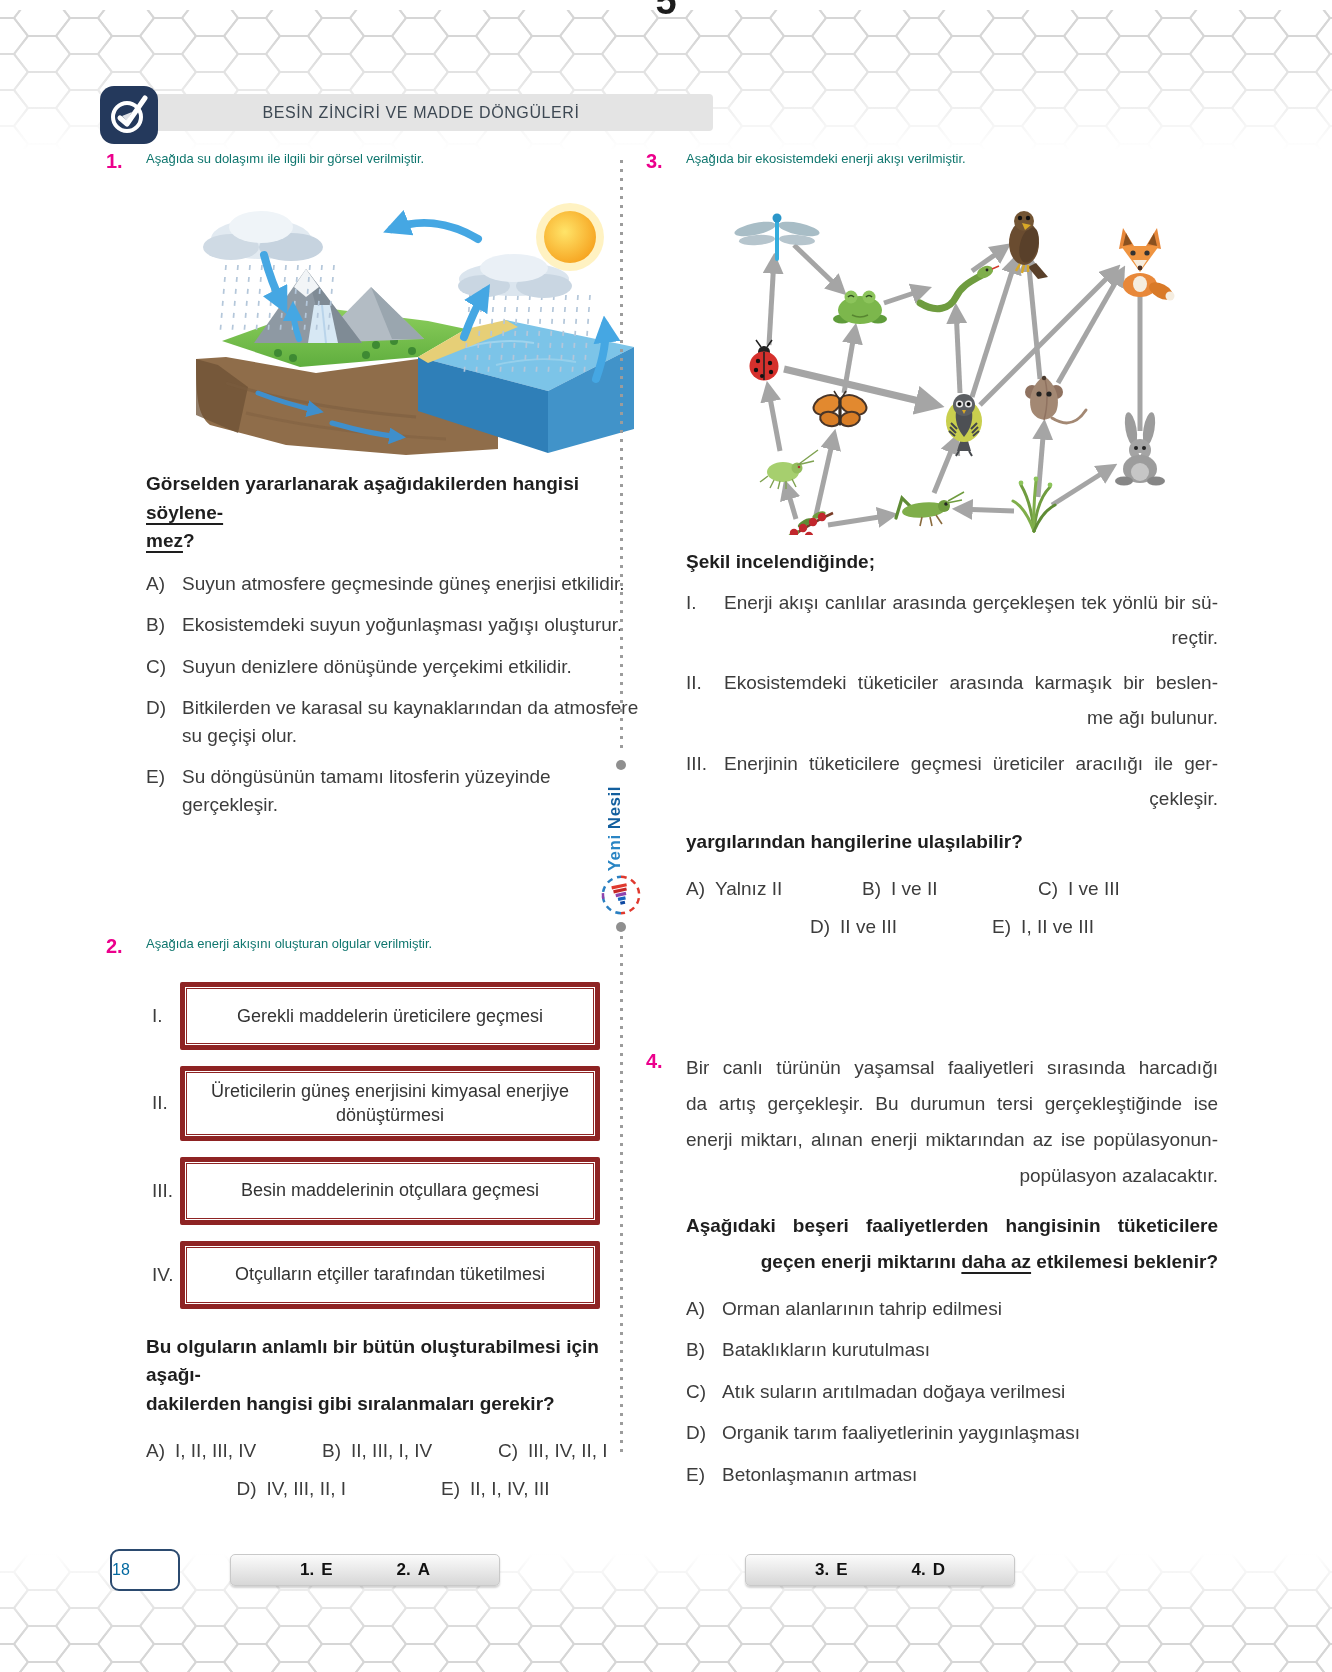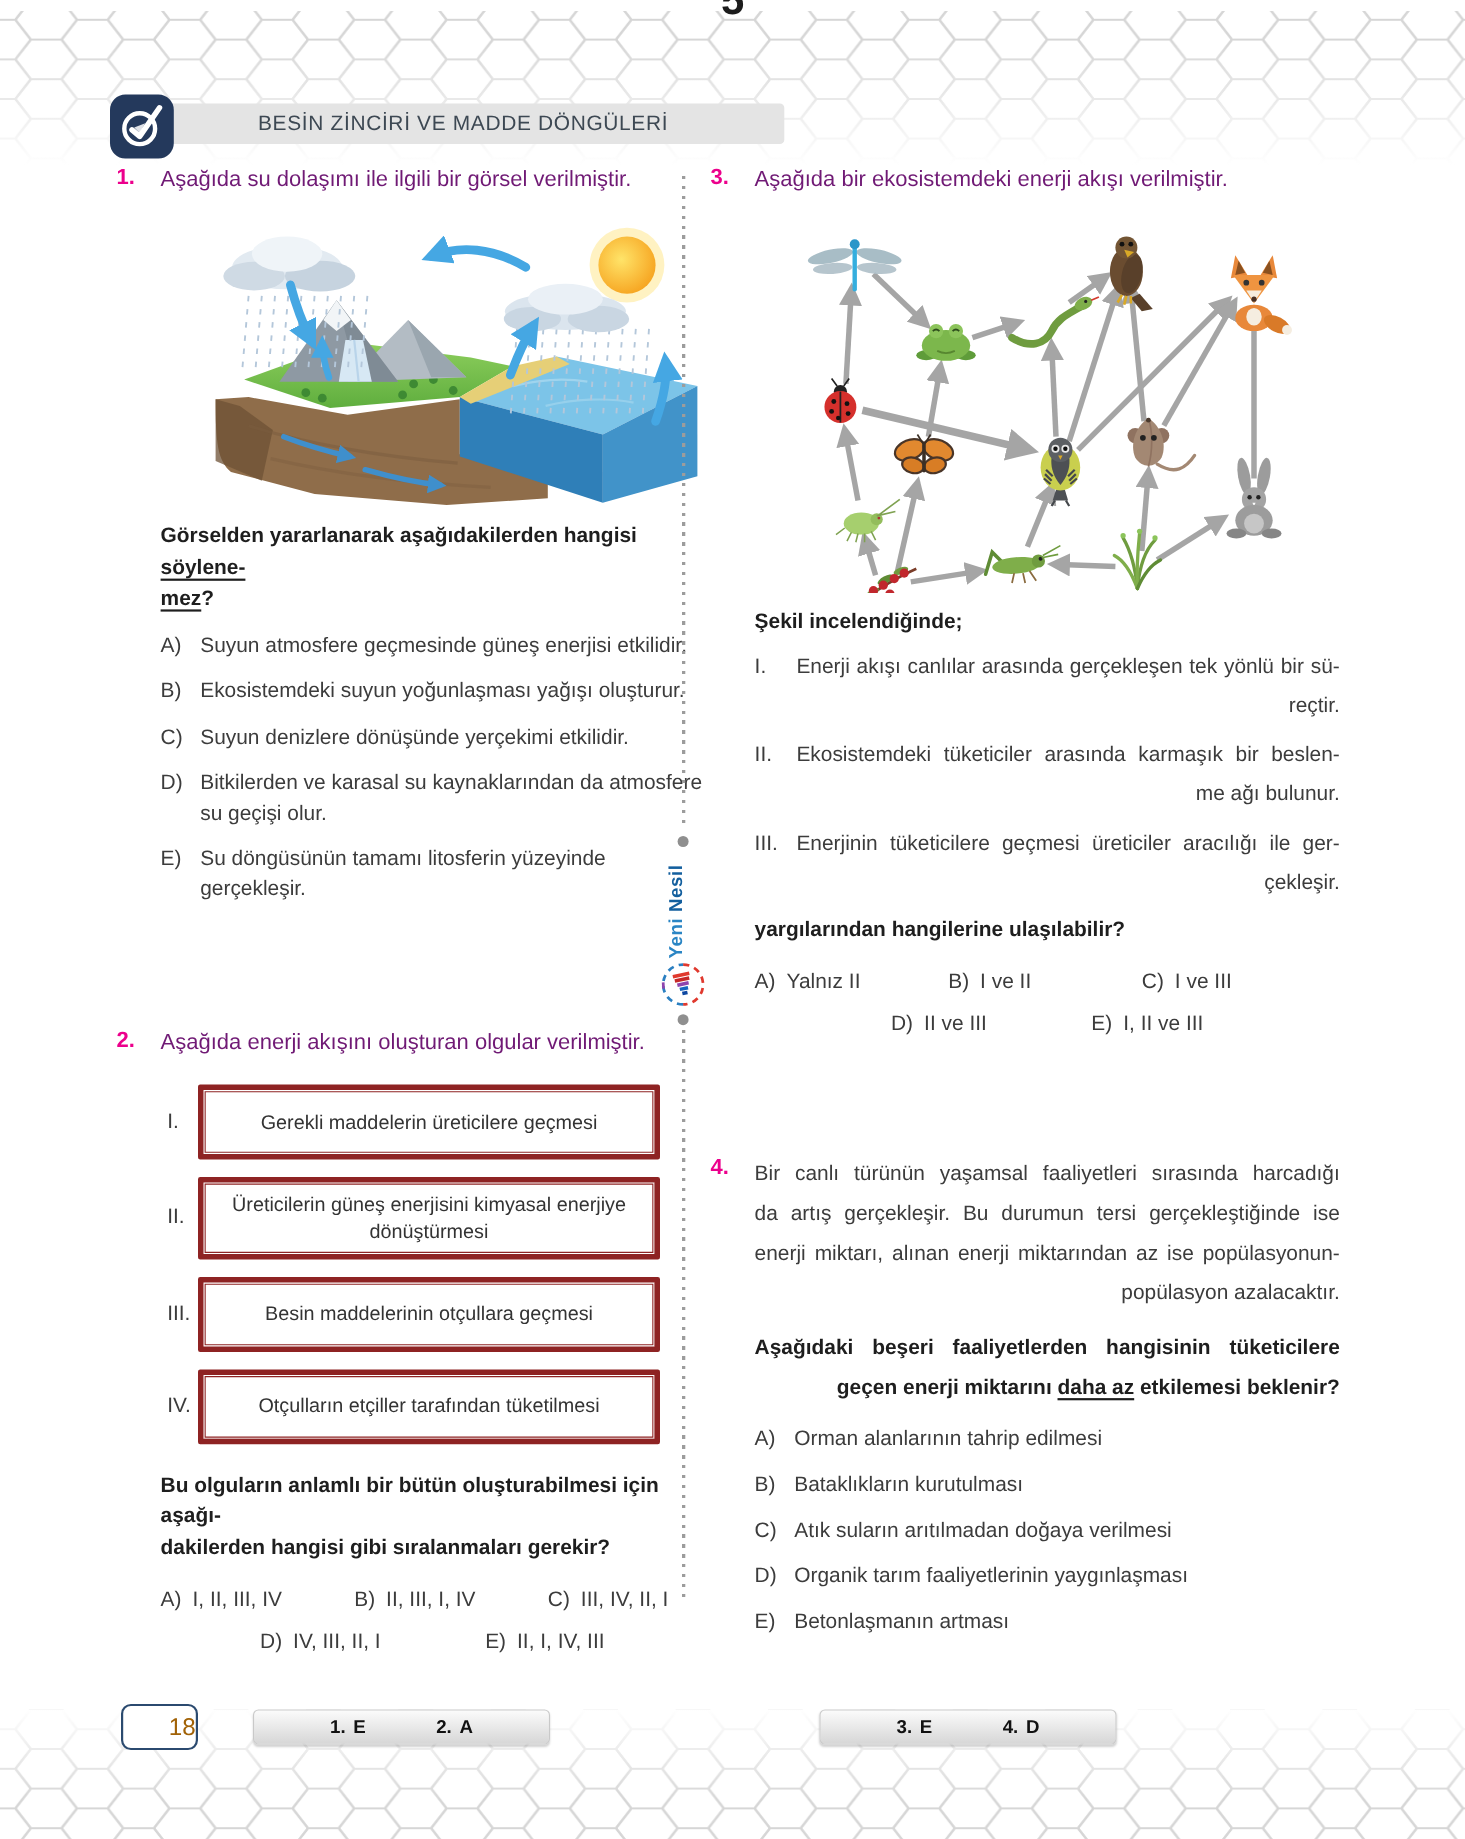--- a/index.html
+++ b/index.html
@@ -6,29 +6,29 @@
   .page{position:relative;width:1332px;height:1672px;background:#fff;overflow:hidden;
         font-family:"Liberation Sans",sans-serif;color:#3c3c3c;}
   svg{display:block;}
   
   .top-num{position:absolute;top:-20px;left:0;right:0;text-align:center;
            font-size:38px;font-weight:bold;color:#1c1c1c;z-index:4;}
   .hdr-icon{position:absolute;left:100px;top:86px;width:58px;height:58px;border-radius:14px;
             background:#24395c;z-index:4;}
   .hdr-bar{position:absolute;left:129px;top:94px;width:584px;height:37px;background:#e4e4e4;
            border-radius:0 4px 4px 0;display:flex;align-items:center;justify-content:center;z-index:3;}
-  .hdr-bar span{font-size:19px;letter-spacing:.6px;color:#3d4853;}
+  .hdr-bar span{font-size:16px;letter-spacing:.6px;color:#3d4853;}
   
   .colL{position:absolute;left:106px;top:0;width:534px;height:1672px;}
   .colR{position:absolute;left:646px;top:0;width:572px;height:1672px;}
   .q{position:absolute;left:0;width:100%;}
   .q1{top:150px;} .q2{top:935px;} .q3{top:150px;} .q4{top:1050px;}
   .qrow{display:flex;}
   .qnum{flex:none;width:40px;font-weight:bold;color:#ec008c;font-size:20px;}
-  .qintro{font-size:20px;color:#701a75;line-height:1.35;}
+  .qintro{font-size:13px;color:#0f766e;line-height:1.35;}
   .ind{margin-left:40px;}
   .stem{font-weight:bold;color:#1e1e1e;font-size:19px;line-height:1.5;}
   .ul{text-decoration:underline;text-decoration-thickness:2px;text-underline-offset:4px;}
   .fig1{margin:14px 0 0 60px;}
   .fig2{margin:10px 0 0 26px;}
   .optv{display:flex;margin-top:14px;font-size:19px;line-height:1.45;}
   .olab{flex:none;width:36px;}
   .otxt{flex:1;}
   .optrow3{display:flex;margin-top:22px;font-size:19px;}
   .optrow3 .opair{width:176px;display:flex;}
@@ -60,22 +60,22 @@
         background:repeating-linear-gradient(to bottom,#9c9c9c 0 3px,transparent 3px 9px);}
   .d1{top:160px;height:592px;} .d2{top:936px;height:520px;}
   .bdot{position:absolute;left:616px;width:10px;height:10px;border-radius:50%;background:#8f8f8f;z-index:2;}
   .bd1{top:760px;} .bd2{top:922px;}
   .brand{position:absolute;left:605px;top:786px;writing-mode:vertical-rl;transform:rotate(180deg);
          font-size:17px;font-weight:bold;letter-spacing:.5px;white-space:nowrap;z-index:2;}
   .brand .w1{color:#2a85c4;} .brand .w2{color:#135f9e;}
   .brandlogo{position:absolute;left:600px;top:874px;z-index:2;}
   
   .pagebox{position:absolute;left:110px;top:1549px;width:66px;height:38px;border:2px solid #2b4a6f;
-           border-radius:9px;background:#fff;display:flex;align-items:center;justify-content:flex-end;
-           font-size:22px;color:#a16207;z-index:5;}
+           border-radius:9px;background:#fff;display:flex;align-items:center;justify-content:flex-start;
+           font-size:16px;color:#0369a1;z-index:5;}
   .ansbar{position:absolute;top:1554px;width:268px;height:30px;border:1px solid #c9c9c9;border-radius:5px;
           background:linear-gradient(#fbfbfb,#d7d7d7);box-shadow:0 2px 2px rgba(0,0,0,.18);
           display:flex;align-items:center;justify-content:center;gap:64px;
           font-size:17px;font-weight:bold;color:#111;z-index:5;}
   .bar1{left:230px;} .bar2{left:745px;}
   .ap{display:flex;gap:7px;}
   .hexband{position:absolute;left:0;z-index:1;}
   .hex-top{top:0;} .hex-bot{bottom:0;}
 </style>
 </head>

